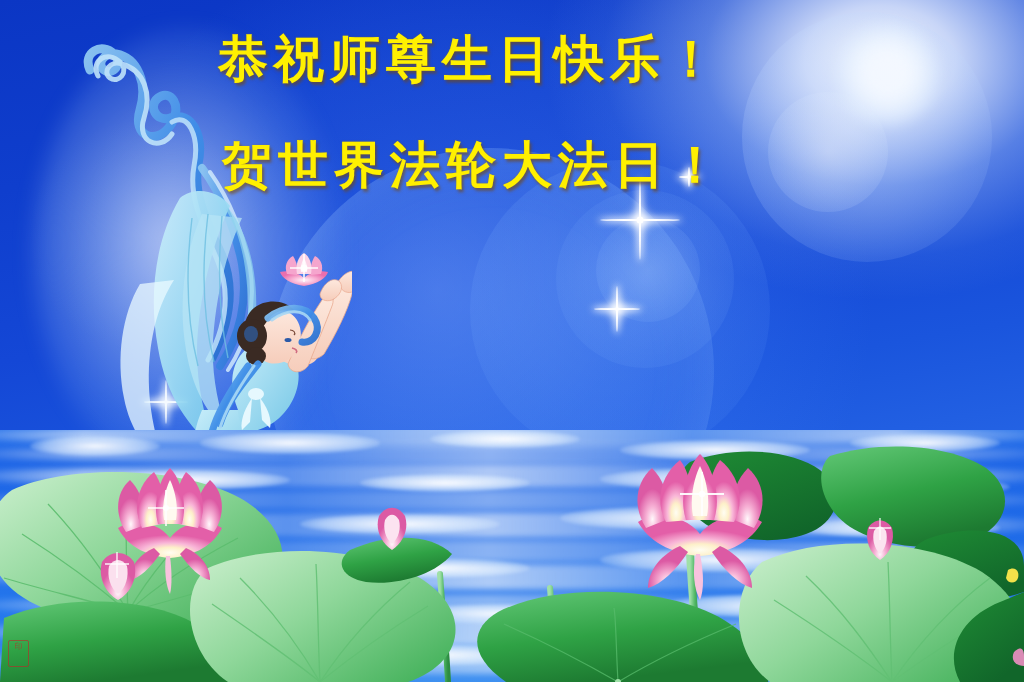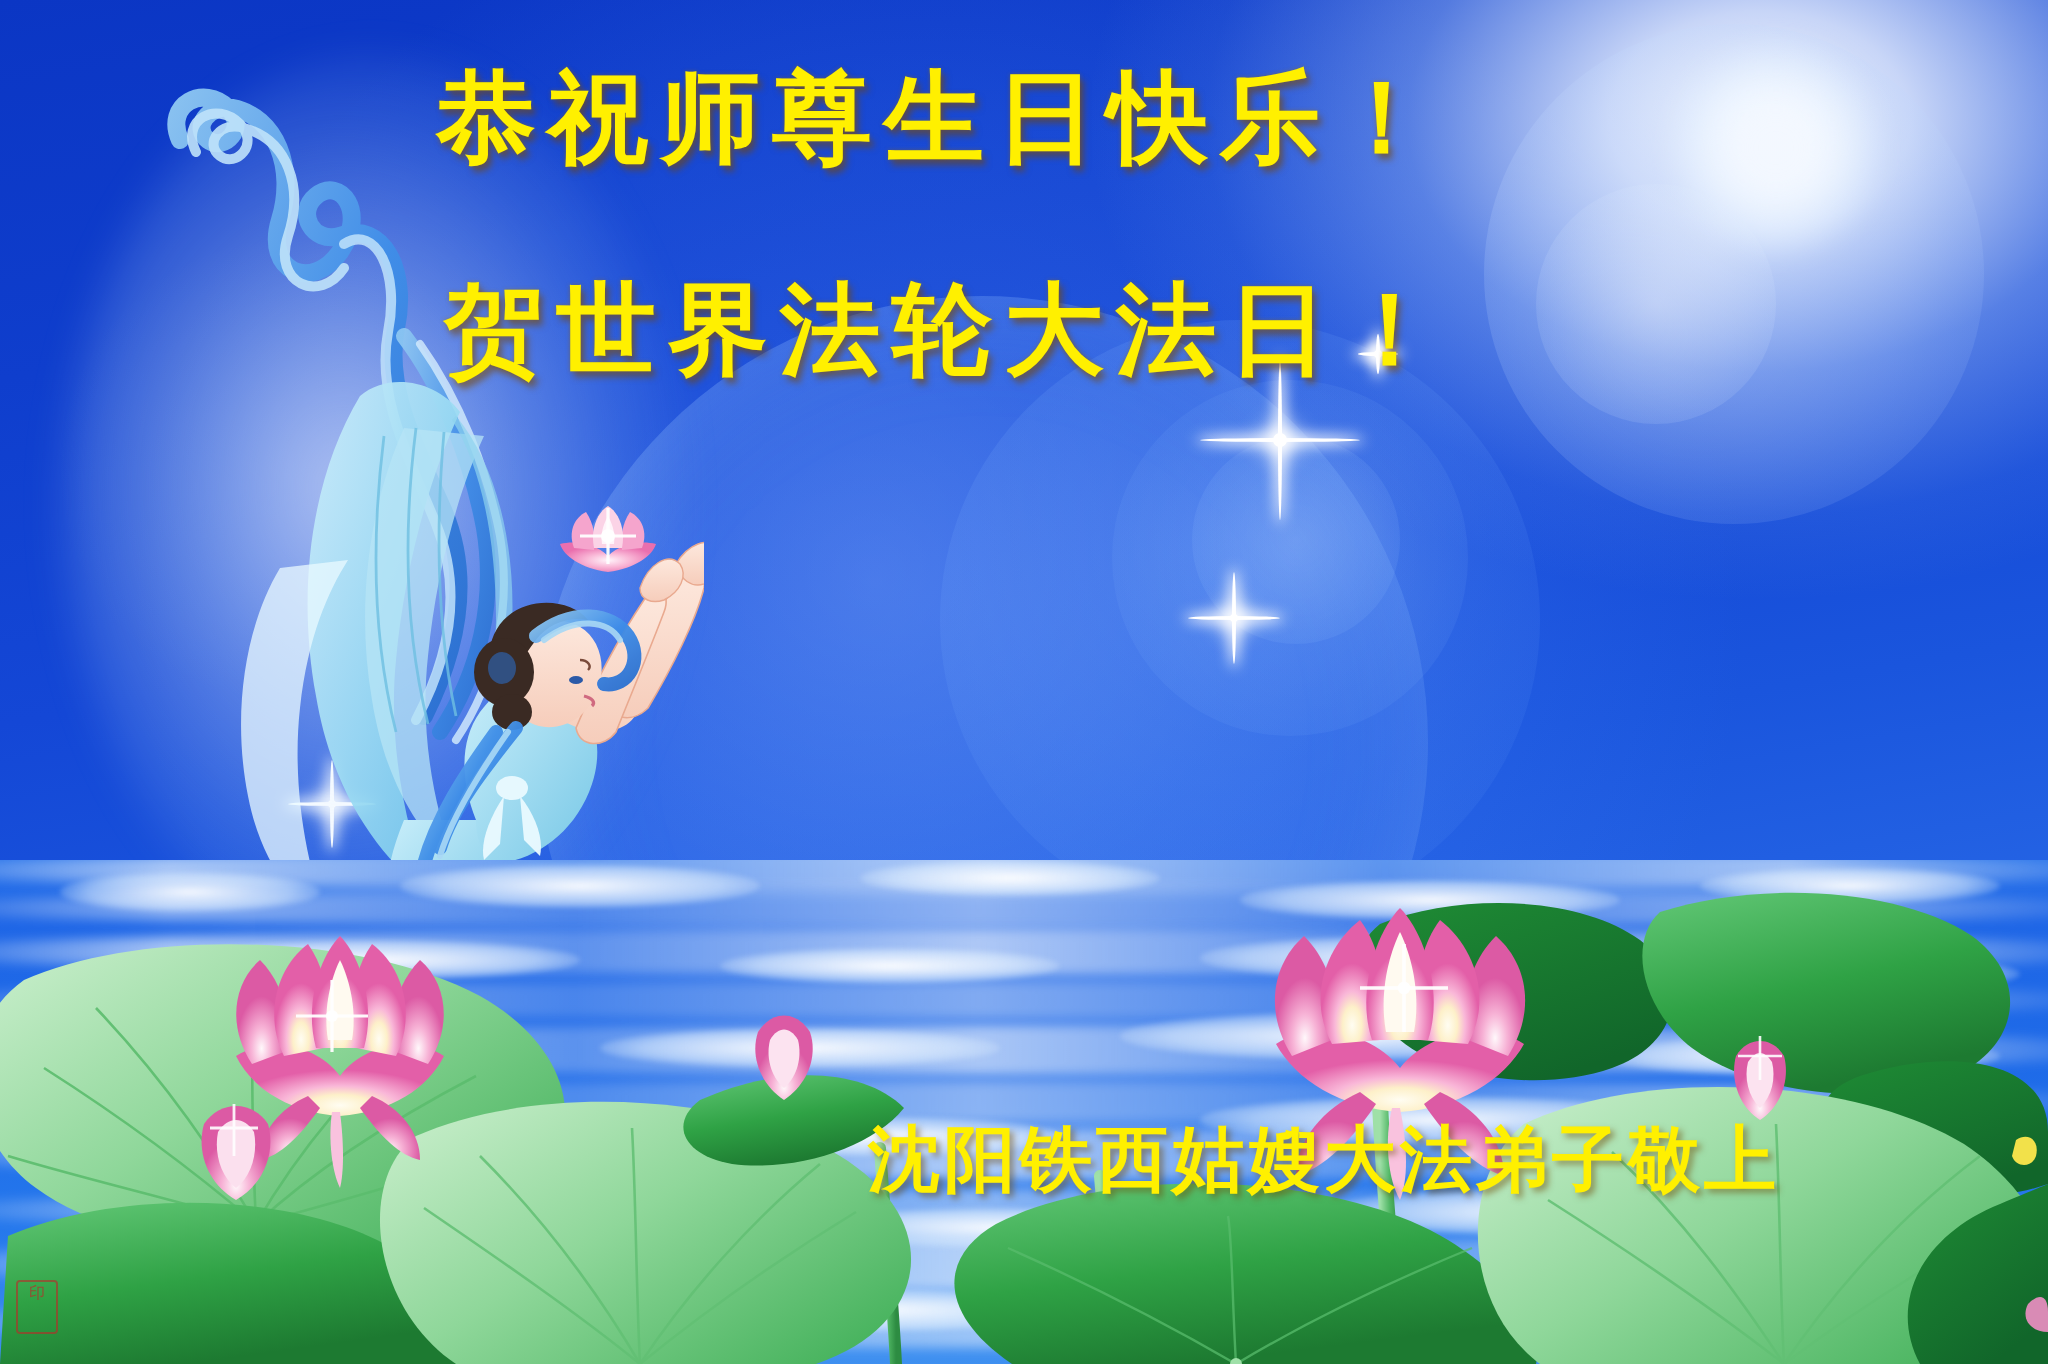--- a/index.html
+++ b/index.html
@@ -438,17 +438,16 @@
       <g stroke="#fff" stroke-width="1.3" opacity=".9">
           <path d="M0,-8 L0,14 M-11,2 L11,2"></path>
         </g>
     </g>
 
     <path d="M1014,210 C1020,204 1024,206 1024,214 L1024,224 C1016,224 1010,218 1014,210 Z" fill="#f08fc4" opacity=".9"></path>
   </svg>
 
   <div class="cn" id="line1">恭祝师尊生日快乐！</div>
   <div class="cn" id="line2">贺世界法轮大法日！</div>
-  <div class="cn" id="sign">沈阳铁西姑嫂大法弟子敬上</div>
 
   <div id="seal">印</div>
 
 </div>
 
 </body></html>

